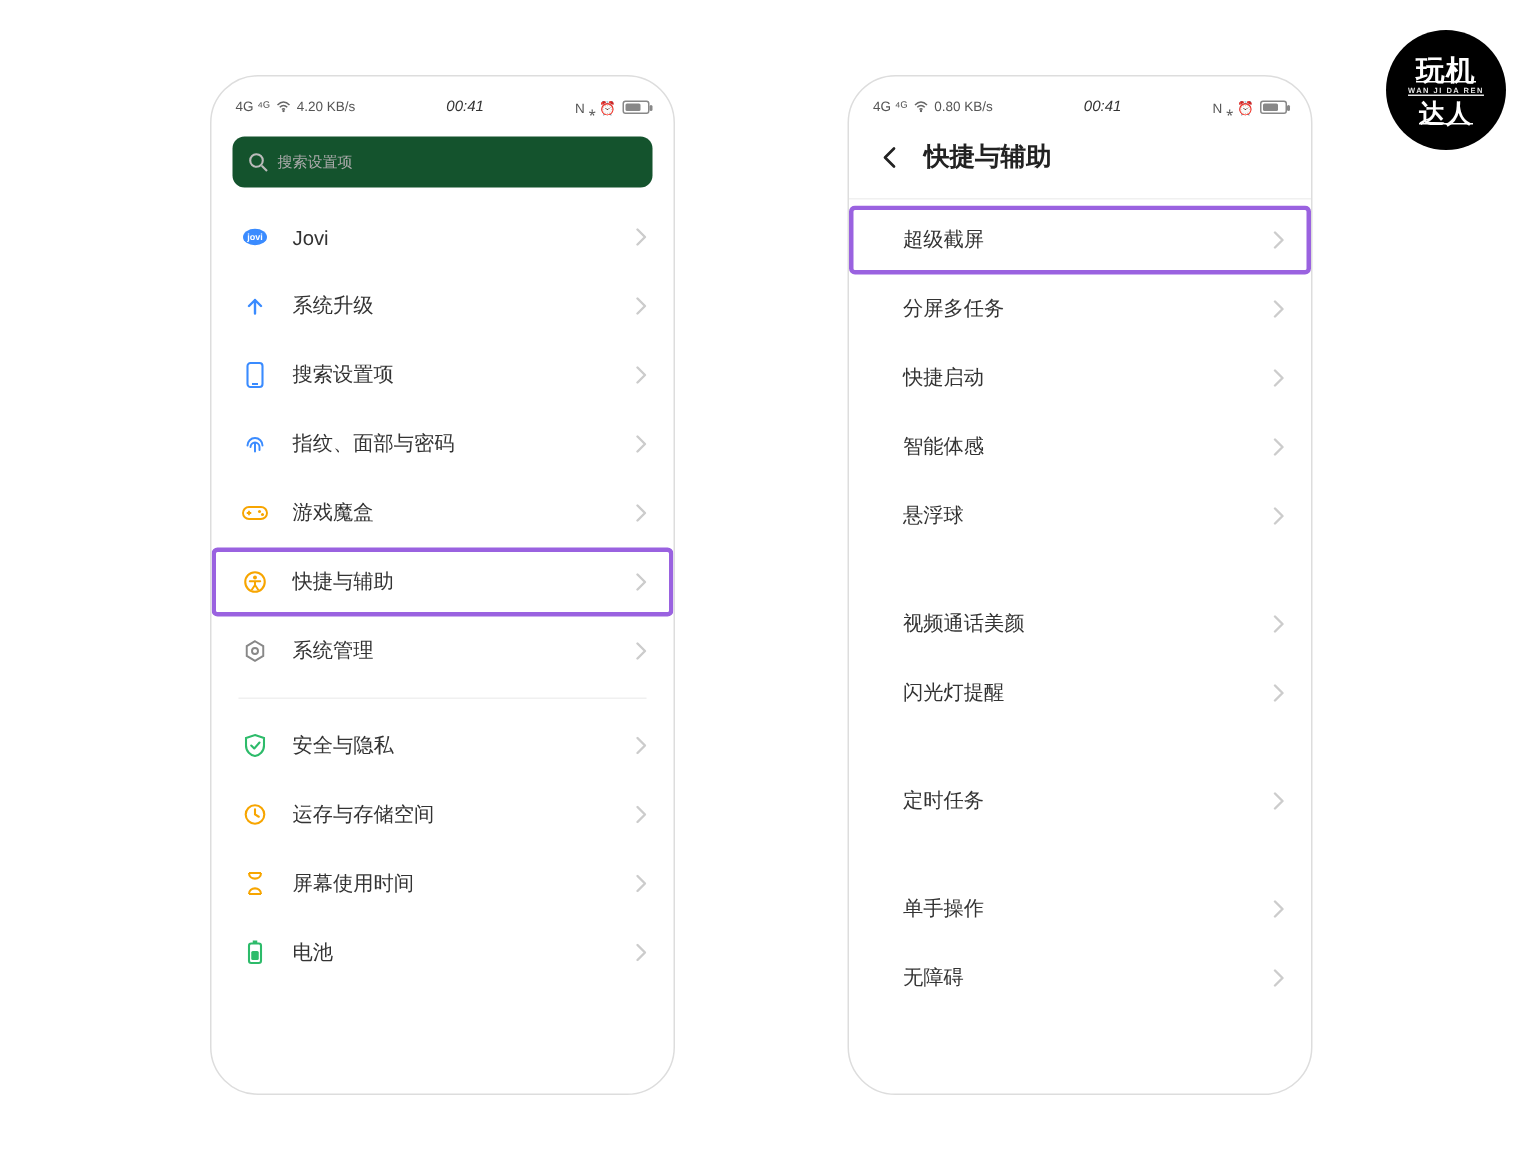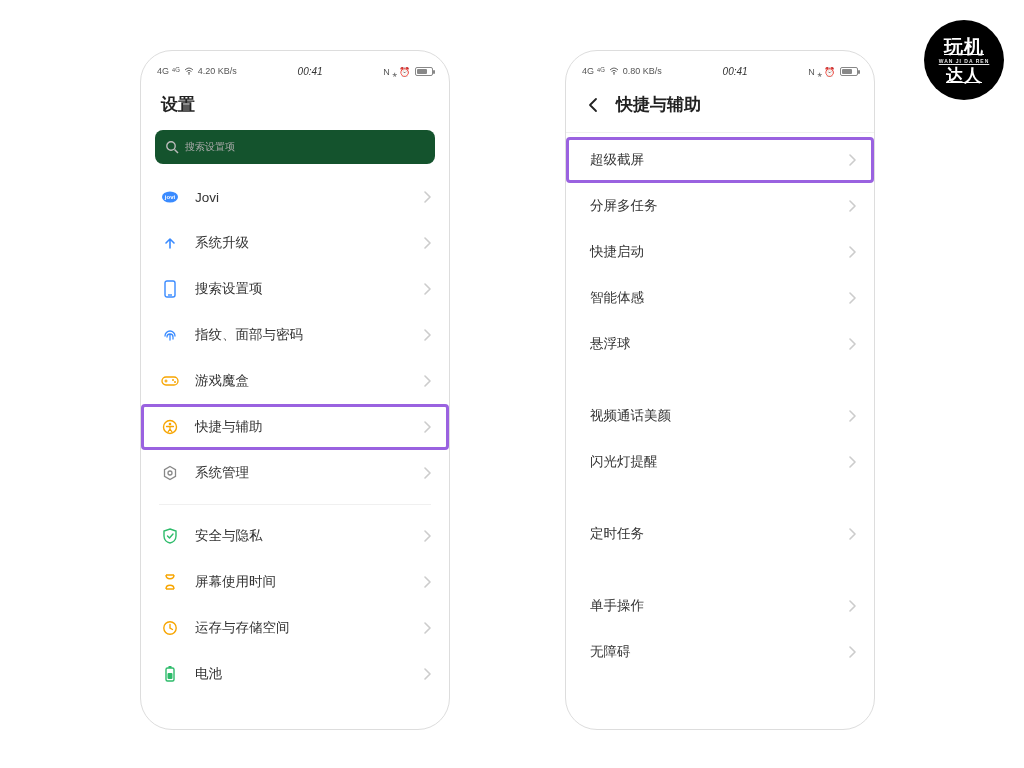--- a/index.html
+++ b/index.html
@@ -100,21 +100,21 @@
     display: flex;
     flex-direction: column;
     align-items: center;
     justify-content: center;
     font-weight: 700;
     text-decoration: underline;
   }
   .badge-logo .line1 { font-size: 19px; letter-spacing: 1px; }
   .badge-logo .line2 { font-size: 17px; letter-spacing: 1px; }
   .badge-logo .sub { font-size: 5px; letter-spacing: 1px; opacity: .9; margin-top:-2px;}
-  .row-noicon .label { margin-left: 0; }
+  .row-noicon .label { margin-left: 12px; }
   .phone2 .row { padding-left: 24px; }
   .section-gap { height: 26px; }
   svg { display:block; }
   .battery {
     width: 18px; height: 9px; border:1px solid #888; border-radius:2px; position:relative;
   }
   .battery::after{ content:""; position:absolute; right:-3px; top:2px; width:2px; height:4px; background:#888; border-radius:1px;}
   .battery .fill{ position:absolute; left:1px; top:1px; bottom:1px; width:60%; background:#888; border-radius:1px;}
 </style>
 </head>
@@ -142,23 +142,20 @@
       </div>
       <div class="sb-time">00:41</div>
       <div class="sb-right">
         <span>N ⁎ ⏰</span>
         <span class="battery">
             <span class="fill"></span>
           </span>
       </div>
     </div>
 
-    <div class="header">
-      <div class="header-title">设置</div>
-    </div>
 
     <div class="searchbar">
       <span>
         <svg width="14" height="14" viewBox="0 0 14 14">
             <circle cx="6" cy="6" r="4.2" stroke="#bbb" stroke-width="1.4" fill="none"></circle>
             <line x1="9.5" y1="9.5" x2="13" y2="13" stroke="#bbb" stroke-width="1.4"></line>
           </svg>
       </span>
       <span>搜索设置项</span>
     </div>
@@ -275,39 +272,39 @@
           </span>
           <span class="label">安全与隐私</span>
           <span class="chev">
             <svg width="8" height="12" viewBox="0 0 8 12">
               <path d="M2 1 L7 6 L2 11" stroke="#ccc" stroke-width="1.6" fill="none" stroke-linecap="round" stroke-linejoin="round"></path>
             </svg>
           </span>
         </div>
         <div class="row">
           <span class="ico">
-            <svg width="12" height="16" viewBox="0 0 12 16">
-              <path d="M2 1 H10 M2 15 H10 M2 1 C2 6 10 6 10 1 M2 15 C2 10 10 10 10 15" stroke="#f7a500" stroke-width="1.4" fill="none"></path>
-            </svg>
-          </span>
-          <span class="label">屏幕使用时间</span>
-          <span class="chev">
-            <svg width="8" height="12" viewBox="0 0 8 12">
-              <path d="M2 1 L7 6 L2 11" stroke="#ccc" stroke-width="1.6" fill="none" stroke-linecap="round" stroke-linejoin="round"></path>
-            </svg>
-          </span>
-        </div>
-        <div class="row">
-          <span class="ico">
             <svg width="16" height="16" viewBox="0 0 16 16">
               <circle cx="8" cy="8" r="6.2" stroke="#f7a500" stroke-width="1.4" fill="none"></circle>
               <path d="M8 4.5 V8 L10.5 9.5" stroke="#f7a500" stroke-width="1.4" fill="none" stroke-linecap="round"></path>
             </svg>
           </span>
           <span class="label">运存与存储空间</span>
+          <span class="chev">
+            <svg width="8" height="12" viewBox="0 0 8 12">
+              <path d="M2 1 L7 6 L2 11" stroke="#ccc" stroke-width="1.6" fill="none" stroke-linecap="round" stroke-linejoin="round"></path>
+            </svg>
+          </span>
+        </div>
+        <div class="row">
+          <span class="ico">
+            <svg width="12" height="16" viewBox="0 0 12 16">
+              <path d="M2 1 H10 M2 15 H10 M2 1 C2 6 10 6 10 1 M2 15 C2 10 10 10 10 15" stroke="#f7a500" stroke-width="1.4" fill="none"></path>
+            </svg>
+          </span>
+          <span class="label">屏幕使用时间</span>
           <span class="chev">
             <svg width="8" height="12" viewBox="0 0 8 12">
               <path d="M2 1 L7 6 L2 11" stroke="#ccc" stroke-width="1.6" fill="none" stroke-linecap="round" stroke-linejoin="round"></path>
             </svg>
           </span>
         </div>
         <div class="row">
           <span class="ico">
             <svg width="12" height="18" viewBox="0 0 12 18">
               <rect x="2" y="3" width="8" height="13" rx="1.5" stroke="#2dbb6a" stroke-width="1.4" fill="none"></rect>

